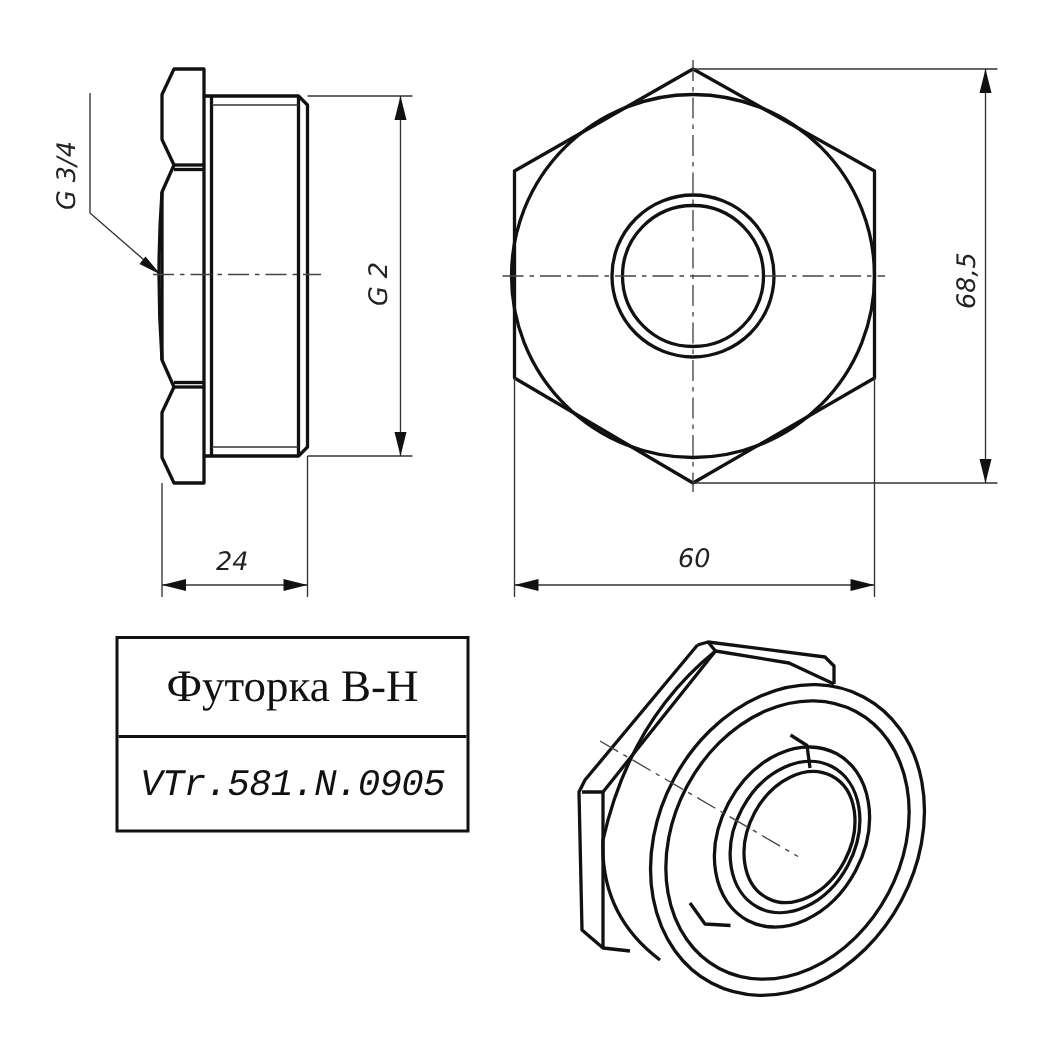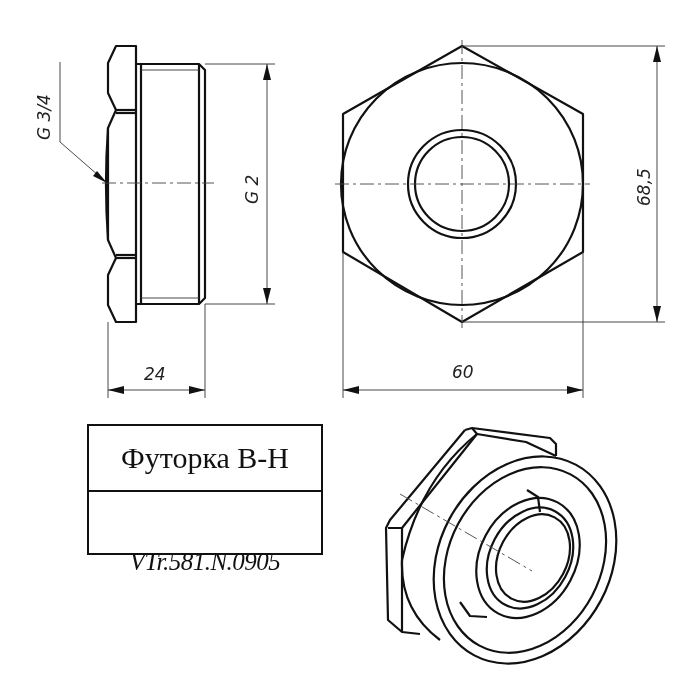--- a/index.html
+++ b/index.html
@@ -3,23 +3,23 @@
 <meta charset="utf-8">
 <style>
   html, body { margin: 0; padding: 0; background: #ffffff; }
   body { width: 700px; height: 700px; position: relative; overflow: hidden; }
   #drawing { position: absolute; left: 0; top: 0; width: 700px; height: 700px; }
   .thick { stroke: #111; stroke-width: 2.2; fill: none; stroke-linejoin: round; }
   .thin { stroke: #333; stroke-width: 0.9; fill: none; }
   .axis { stroke: #444; stroke-width: 0.9; fill: none; stroke-dasharray: 14 4 3 4; }
   .dimtext { font-family: "DejaVu Sans", sans-serif; font-style: italic; font-size: 17px; fill: #222; }
   .arrow { fill: #111; stroke: none; }
-  .title-block { position: absolute; left: 87px; top: 424px; width: 236px; height: 131px; border: 2px solid #111; box-sizing: border-box; }
+  .title-block { position: absolute; left: 77px; top: 424px; width: 236px; height: 131px; border: 2px solid #111; box-sizing: border-box; }
   .title-row1 { height: 64px; border-bottom: 2px solid #111; display: flex; align-items: center; justify-content: center; font-family: "Liberation Serif", serif; font-size: 30px; color: #111; }
-  .title-row2 { height: 63px; display: flex; align-items: center; justify-content: center; font-family: Liberation Serif, serif; font-style: italic; font-size: 25px; color: #111; letter-spacing: -0.5px; margin-top: 38px; }
+  .title-row2 { height: 63px; display: flex; align-items: center; justify-content: center; font-family: Liberation Mono, monospace; font-style: italic; font-size: 25px; color: #111; letter-spacing: -0.5px; }
 </style>
 </head>
 <body>
 
 <svg id="drawing" viewBox="0 0 700 700" xmlns="http://www.w3.org/2000/svg">
 
   <g>
 
     <path class="thick" d="M116,46 L136,46 L136,322 L116,322 L108,305 L108,275 L116,258 L108,240 L108,128 L116,110 L108,93 L108,63 Z"></path>
     <line class="thick" x1="116" y1="110" x2="136" y2="110"></line>

